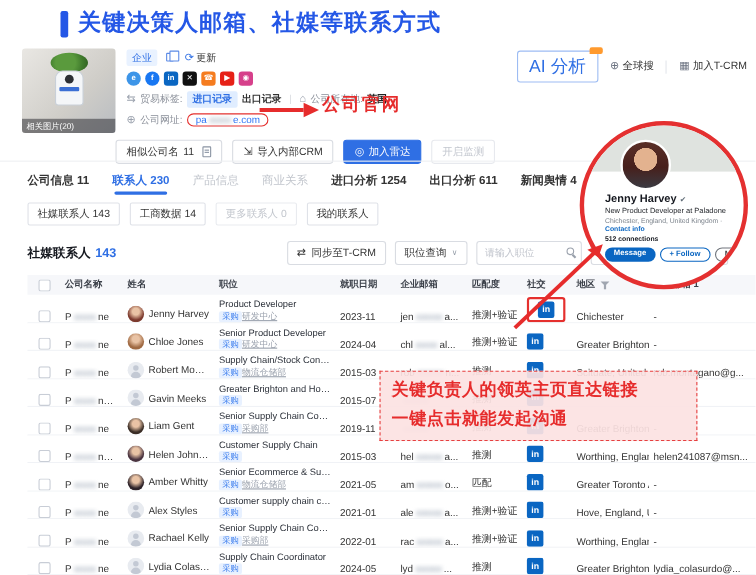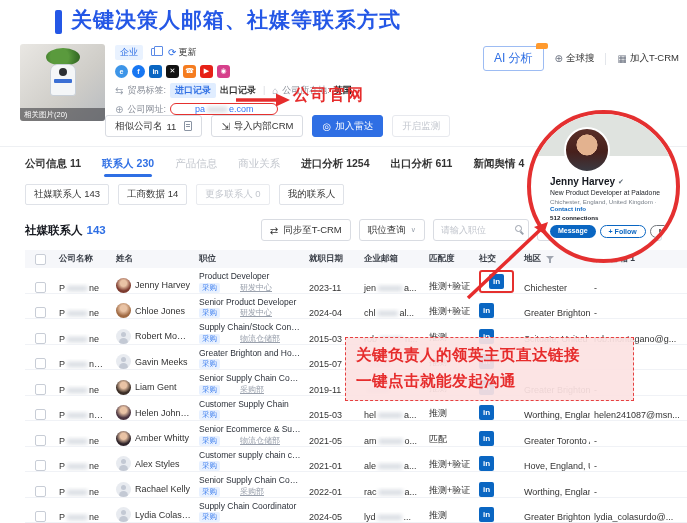--- a/index.html
+++ b/index.html
@@ -39,33 +39,33 @@
   .sic{width:13px;height:13px;border-radius:3px;color:#fff;font-size:7px;font-weight:bold;
        display:inline-flex;align-items:center;justify-content:center;cursor:pointer;}
   .sic.cir{border-radius:50%;}
   .ci-line3,.ci-line4{display:flex;align-items:center;gap:4px;margin-top:5px;height:14px;font-size:9px;}
   .gic{color:#9aa1ad;font-size:10px;}
   .glabel{color:#8a8f99;}
   .imp-chip{background:#e0edff;color:#2f6fe4;padding:1px 5px;border-radius:2px;font-weight:bold;cursor:pointer;}
   .exp{color:#333;font-weight:bold;cursor:pointer;}
   .vdiv{color:#d8dbe0;margin:0 3px;}
   .loc{color:#222;font-weight:bold;}
-  .url-box{border:1.5px solid #e5302e;border-radius:9px;padding:0 24px;color:#3377f6;cursor:pointer;}
+  .url-box{border:1.5px solid #e5302e;border-radius:9px;padding:0 7px;color:#3377f6;cursor:pointer;}
 
   
   #top-actions{position:absolute;right:8px;top:46px;display:flex;align-items:center;gap:11px;font-size:9.5px;color:#333;}
-  .ai-btn{position:relative;border:1px solid #9dbcf3;background:#fff;color:#2f6fe4;font-size:12px;
+  .ai-btn{position:relative;border:1px solid #9dbcf3;background:#fff;color:#2f6fe4;font-size:16px;
     border-radius:3px;padding:3px 10px;cursor:pointer;font-family:inherit;}
   .ai-badge{position:absolute;top:-4px;right:-5px;width:12px;height:6px;background:#ff9a2e;border-radius:2px 2px 2px 0;}
   .ta-item{display:flex;align-items:center;gap:3px;cursor:pointer;}
   .taic{color:#6b7280;font-size:10px;}
   .ta-div{width:1px;height:12px;background:#e3e6eb;}
 
   
-  #action-row{position:absolute;left:105px;top:115px;display:flex;gap:9px;}
+  #action-row{position:absolute;left:105px;top:127px;display:flex;gap:9px;}
   .ab{display:flex;align-items:center;gap:4px;border:1px solid #d9dce2;background:#fff;color:#333;
       font-size:9.5px;border-radius:3px;padding:0 9px;height:22px;cursor:pointer;font-family:inherit;}
   .ab.primary{background:#2f6fe4;border-color:#2f6fe4;color:#fff;}
   .ab.disabled{color:#c3c7cf;border-color:#e7e9ee;}
   .abic{font-size:10px;}
   .doc-ic{width:8px;height:10px;border:1px solid #8a94a3;border-radius:1px;margin-left:4px;position:relative;}
   .doc-ic::after{content:"";position:absolute;left:1px;top:2px;width:4px;height:1px;background:#8a94a3;box-shadow:0 2px 0 #8a94a3;}
 
   #hr{position:absolute;left:0;right:0;top:146px;height:1px;background:#eef0f3;}
 
@@ -114,21 +114,21 @@
   .c-region{width:70px;display:flex;align-items:center;}
   .c-extra{width:97px;}
   .cb{width:11px;height:11px;border:1px solid #c8cdd6;border-radius:2px;background:#fff;display:inline-block;cursor:pointer;}
   .nm{display:flex;align-items:center;gap:4px;}
   .av{width:15px;height:15px;border-radius:50%;flex:none;display:inline-block;background:#e8ebf0;position:relative;overflow:hidden;}
   .pav::before{content:"";position:absolute;left:5px;top:3px;width:5px;height:5px;border-radius:50%;background:#c3c9d4;}
   .pav::after{content:"";position:absolute;left:3px;top:9px;width:9px;height:6px;border-radius:5px 5px 0 0;background:#c3c9d4;}
   .nm-t{overflow:hidden;text-overflow:ellipsis;cursor:pointer;}
   .tt{line-height:1.2;}
   .tt1{font-size:8.5px;color:#2c313a;overflow:hidden;text-overflow:ellipsis;}
-  .tt2{display:flex;align-items:center;gap:20px;margin-top:1px;}
+  .tt2{display:flex;align-items:center;gap:0;margin-top:1px;}
   .jtag{background:#e8f1ff;color:#4080ef;font-size:7.5px;padding:0 3px;border-radius:2px;line-height:10px;}
   .dept{color:#9aa1ad;font-size:8px;text-decoration:underline;}
   .inwrap{display:inline-flex;align-items:center;justify-content:center;}
   .inwrap.boxed{border:2px solid #e5302e;border-radius:3px;padding:2px 8px;}
   .inic{width:15px;height:15px;background:#0a66c2;border-radius:2px;color:#fff;font-size:8px;font-weight:bold;
         display:inline-flex;align-items:center;justify-content:center;cursor:pointer;}
   .funnel{position:relative;width:9px;height:9px;display:inline-block;margin-left:5px;flex:none;}
   .funnel::before{content:"";position:absolute;top:1px;left:0;border-left:4px solid transparent;border-right:4px solid transparent;border-top:4px solid #a0a6b0;}
   .funnel::after{content:"";position:absolute;top:4px;left:3px;width:2px;height:4px;background:#a0a6b0;}
 

